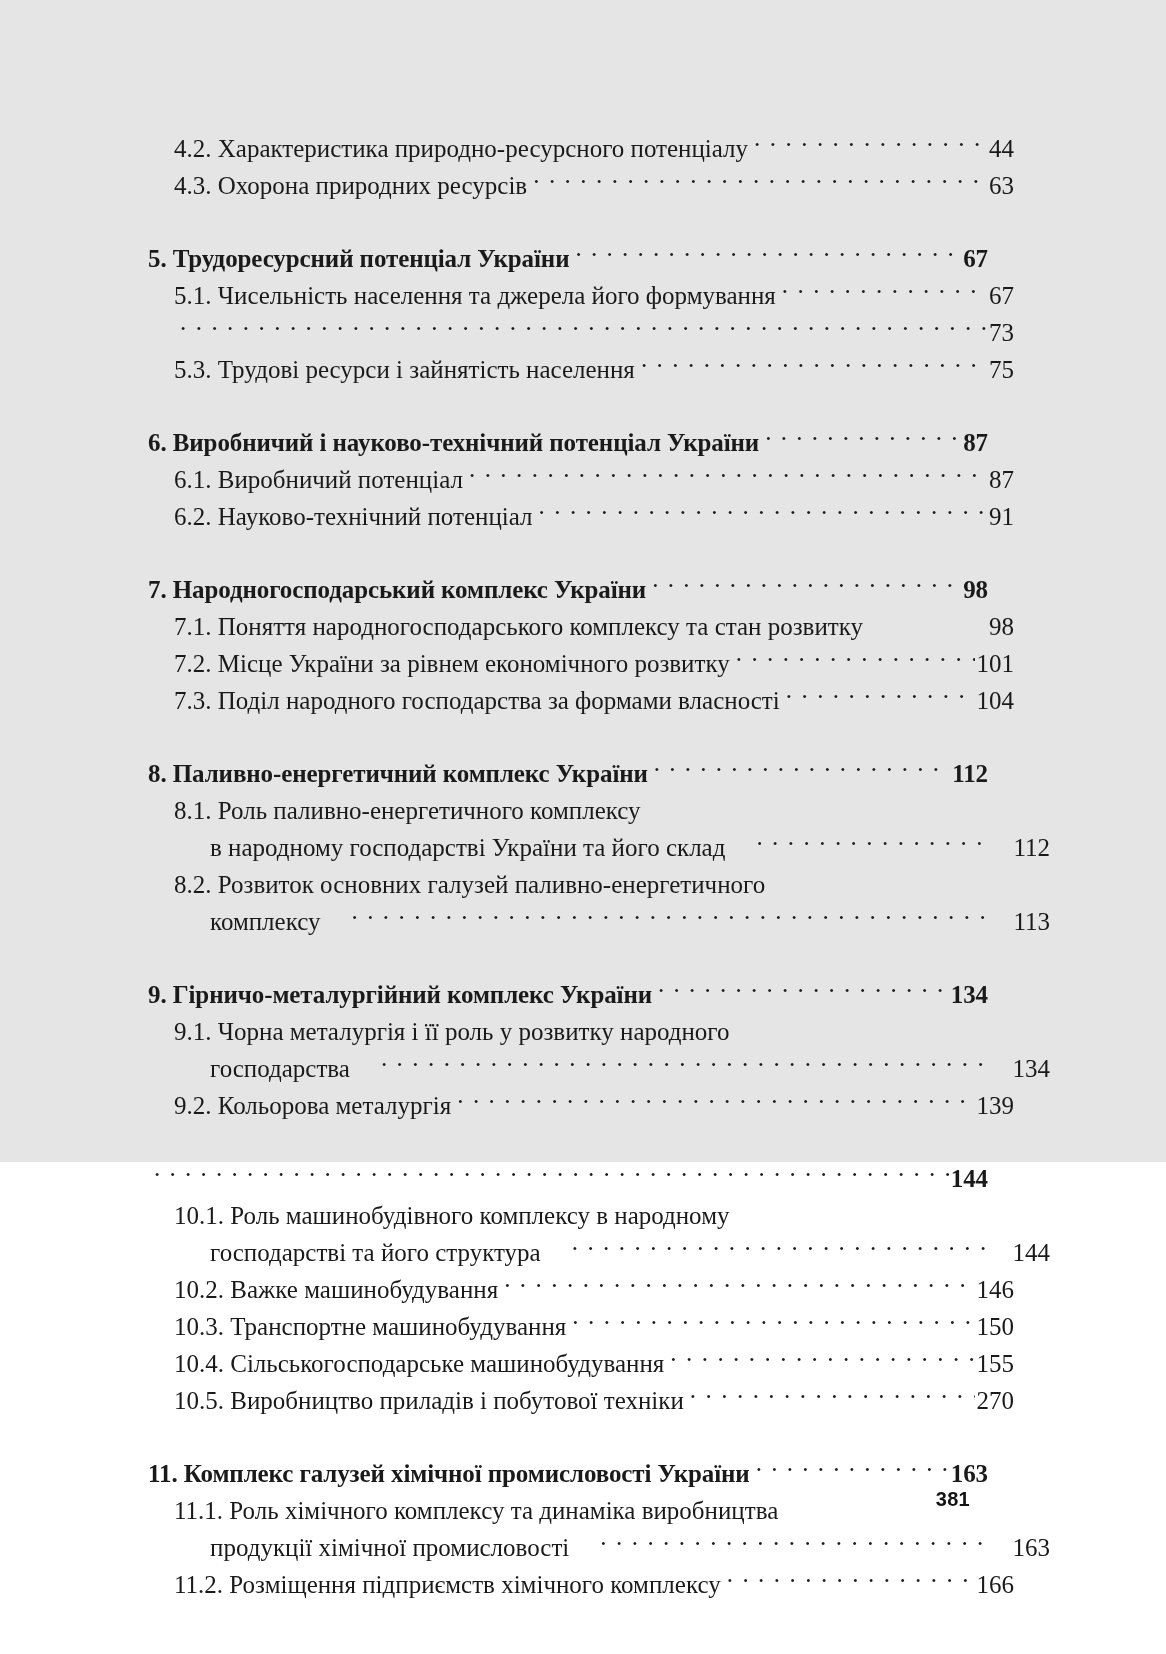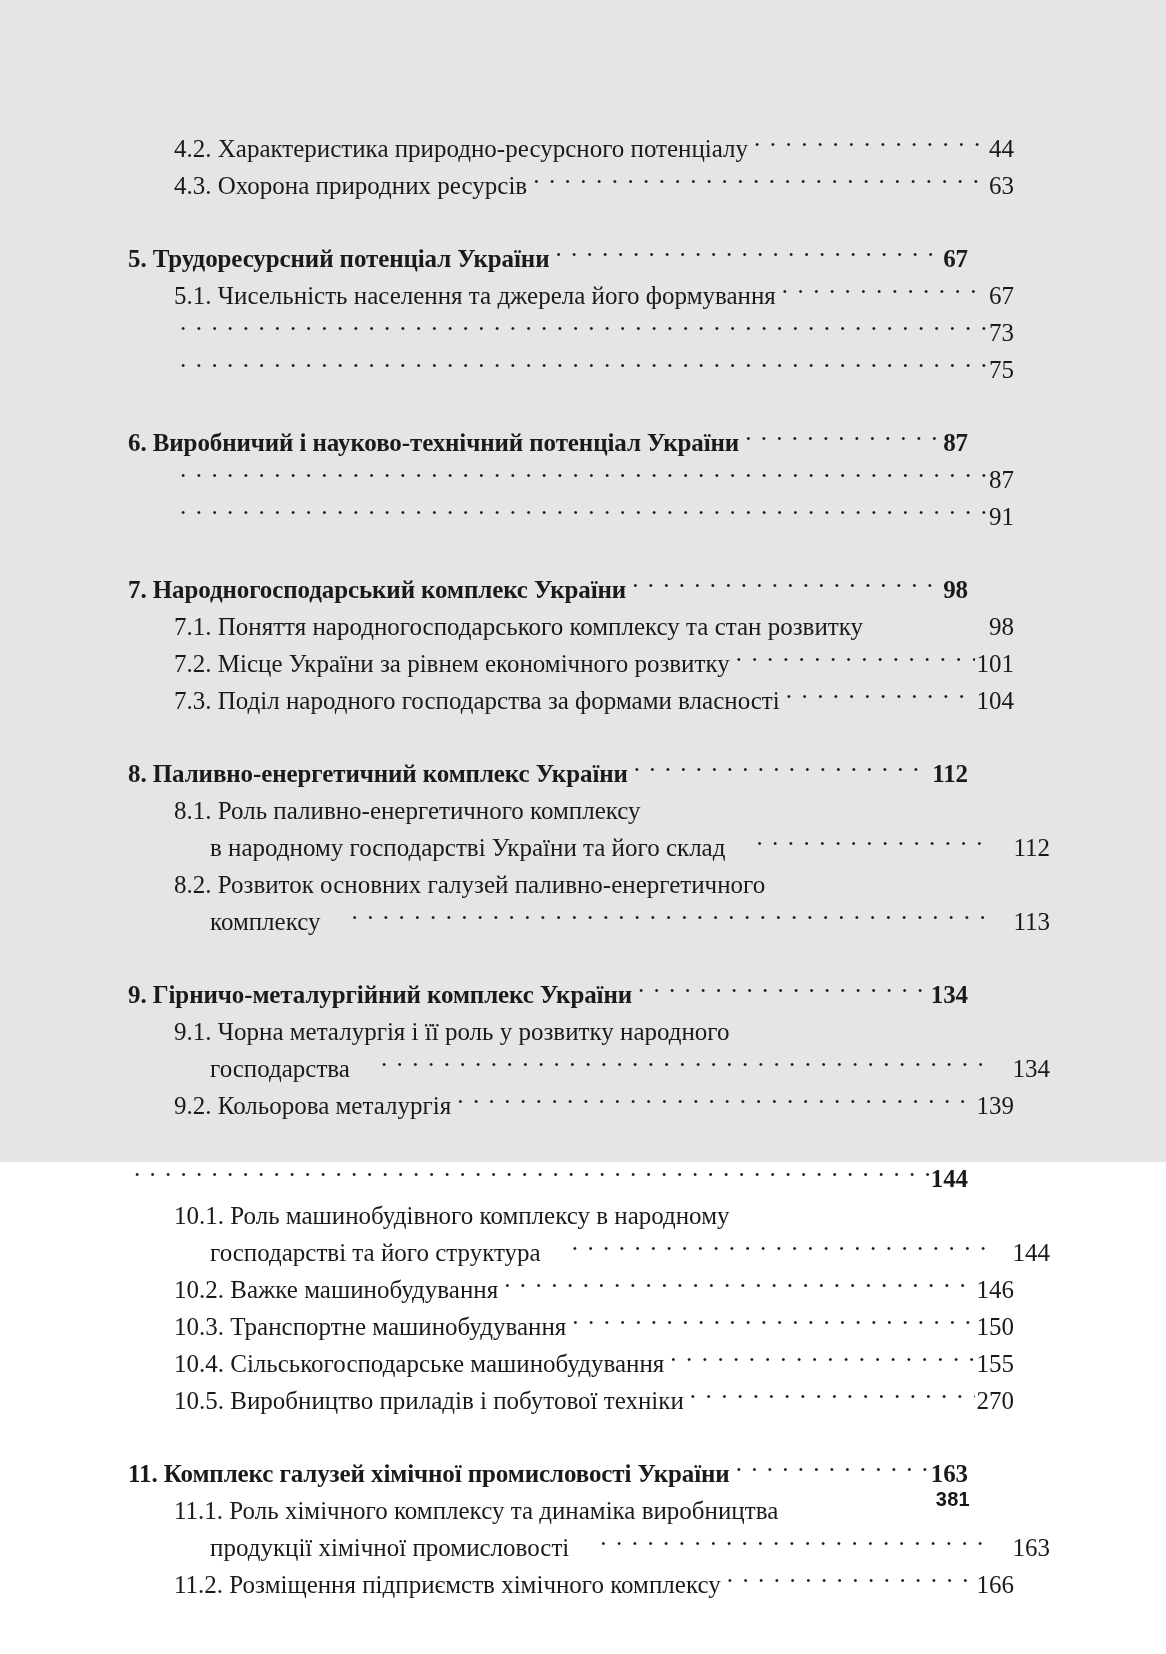--- a/index.html
+++ b/index.html
@@ -77,20 +77,21 @@
   .page-num {
     flex: 0 0 auto;
     text-align: center;
   }
 
   
   .chapter {
     font-weight: bold;
     font-size: 25px;
     letter-spacing: -0.1px;
+    margin-left: 20px;
   }
   .chapter .leader::before {
     font-weight: normal;
     letter-spacing: 1.5px;
   }
   .chapter .page-num {
     font-weight: bold;
   }
 
   
@@ -147,35 +148,38 @@
         <div class="entry section">
           <span class="entry-label">5.1. Чисельність населення та джерела його формування</span>
           <span class="leader"></span>
           <span class="page-num">67</span>
         </div>
         <div class="entry section">
           <span class="leader"></span>
           <span class="page-num">73</span>
         </div>
         <div class="entry section">
+          <span class="entry-label">5.3. Трудові ресурси і зайнятість населення</span>
           <span class="leader"></span>
           <span class="page-num">75</span>
         </div>
       </div>
       <div class="toc-group">
         <div class="entry chapter">
           <span class="entry-label">6. Виробничий і науково-технічний потенціал України</span>
           <span class="leader"></span>
           <span class="page-num">87</span>
         </div>
         <div class="entry section">
+          <span class="entry-label">6.1. Виробничий потенціал</span>
           <span class="leader"></span>
           <span class="page-num">87</span>
         </div>
         <div class="entry section">
+          <span class="entry-label">6.2. Науково-технічний потенціал</span>
           <span class="leader"></span>
           <span class="page-num">91</span>
         </div>
       </div>
       <div class="toc-group">
         <div class="entry chapter">
           <span class="entry-label">7. Народногосподарський комплекс України</span>
           <span class="leader"></span>
           <span class="page-num">98</span>
         </div>

